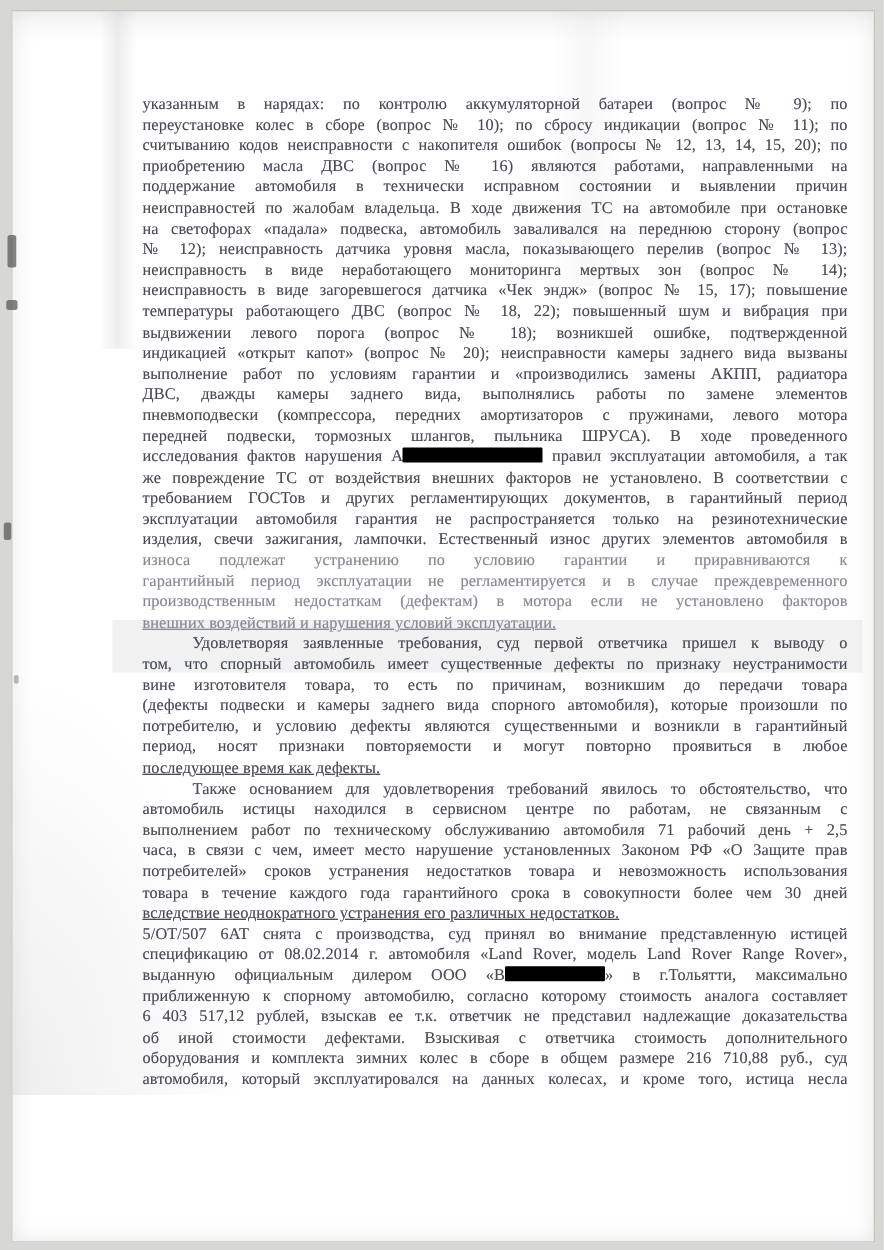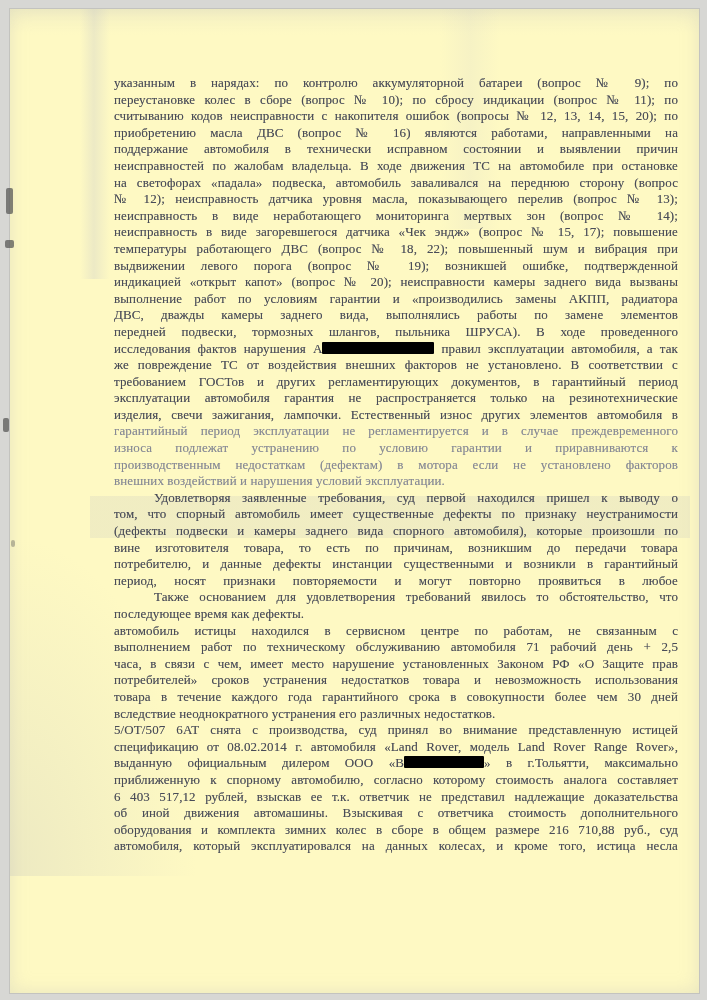--- a/index.html
+++ b/index.html
@@ -3,21 +3,21 @@
 <meta charset="utf-8">
 <style>
   html,body{margin:0;padding:0;}
   body{
     width:707px;height:1000px;position:relative;overflow:hidden;
     background:#d7d7d4;
     font-family:"Liberation Serif","DejaVu Serif",serif;
   }
   .page{
     position:absolute;left:9px;top:8px;width:691px;height:986px;
-    background:#fef9c3;
+    background:#ffffff;
     border:1px solid #c3c3bf;
     box-sizing:border-box;
     box-shadow:inset 0 0 18px rgba(190,190,186,.35);
   }
   
   .page::before{
     content:"";position:absolute;inset:0;pointer-events:none;
     background:
       linear-gradient(90deg, rgba(200,202,205,0) 70px, rgba(196,198,202,.30) 84px, rgba(200,202,205,0) 100px) no-repeat 0 0 / 120px 270px,
       linear-gradient(90deg, rgba(205,206,210,0) 0, rgba(198,200,204,.14) 50%, rgba(205,206,210,0) 100%) no-repeat 430px 0 / 60px 220px,
@@ -37,21 +37,21 @@
     color:#494c58;
     text-shadow:0 0 .5px rgba(73,76,88,.45);
     letter-spacing:.1px;
   }
   .ln{
     text-align:justify;
     text-align-last:justify;
     white-space:normal;
     min-height:16.6px;
   }
-  .ln.end{text-align-last:left;}
+  .ln.end{text-align-last:left;text-decoration:underline;}
   .ln.ind{text-indent:40px;}
   .ln.faded{color:#878a95;text-shadow:0 0 .6px rgba(135,138,149,.5);}
   .redaction{
     display:inline-block;height:12px;background:#060606;
     vertical-align:-1px;border-radius:1px;
   }
 </style>
 </head>
 <body>
 
@@ -61,54 +61,55 @@
       <div class="ln">переустановке колес в сборе (вопрос № 10); по сбросу индикации (вопрос № 11); по</div>
       <div class="ln">считыванию кодов неисправности с накопителя ошибок (вопросы № 12, 13, 14, 15, 20); по</div>
       <div class="ln">приобретению масла ДВС (вопрос № 16) являются работами, направленными на</div>
       <div class="ln">поддержание автомобиля в технически исправном состоянии и выявлении причин</div>
       <div class="ln">неисправностей по жалобам владельца. В ходе движения ТС на автомобиле при остановке</div>
       <div class="ln">на светофорах «падала» подвеска, автомобиль заваливался на переднюю сторону (вопрос</div>
       <div class="ln">№ 12); неисправность датчика уровня масла, показывающего перелив (вопрос № 13);</div>
       <div class="ln">неисправность в виде неработающего мониторинга мертвых зон (вопрос № 14);</div>
       <div class="ln">неисправность в виде загоревшегося датчика «Чек эндж» (вопрос № 15, 17); повышение</div>
       <div class="ln">температуры работающего ДВС (вопрос № 18, 22); повышенный шум и вибрация при</div>
-      <div class="ln">выдвижении левого порога (вопрос № 19); возникшей ошибке, подтвержденной</div>
+      <div class="ln">выдвижении левого порога (вопрос № 18); возникшей ошибке, подтвержденной</div>
       <div class="ln">индикацией «открыт капот» (вопрос № 20); неисправности камеры заднего вида вызваны</div>
       <div class="ln">выполнение работ по условиям гарантии и «производились замены АКПП, радиатора</div>
       <div class="ln">ДВС, дважды камеры заднего вида, выполнялись работы по замене элементов</div>
+      <div class="ln">пневмоподвески (компрессора, передних амортизаторов с пружинами, левого мотора</div>
       <div class="ln">передней подвески, тормозных шлангов, пыльника ШРУСА). В ходе проведенного</div>
       <div class="ln">исследования фактов нарушения А<span class="redaction" style="width: 112px; background: rgb(0, 0, 0);"></span> правил эксплуатации автомобиля, а так</div>
       <div class="ln">же повреждение ТС от воздействия внешних факторов не установлено. В соответствии с</div>
       <div class="ln">требованием ГОСТов и других регламентирующих документов, в гарантийный период</div>
       <div class="ln">эксплуатации автомобиля гарантия не распространяется только на резинотехнические</div>
       <div class="ln">изделия, свечи зажигания, лампочки. Естественный износ других элементов автомобиля в</div>
+      <div class="ln faded">износа подлежат устранению по условию гарантии и приравниваются к</div>
       <div class="ln faded">гарантийный период эксплуатации не регламентируется и в случае преждевременного</div>
-      <div class="ln faded">износа подлежат устранению по условию гарантии и приравниваются к</div>
       <div class="ln faded">производственным недостаткам (дефектам) в мотора если не установлено факторов</div>
       <div class="ln end faded">внешних воздействий и нарушения условий эксплуатации.</div>
-      <div class="ln ind">Удовлетворяя заявленные требования, суд первой находился пришел к выводу о</div>
+      <div class="ln ind">Удовлетворяя заявленные требования, суд первой ответчика пришел к выводу о</div>
       <div class="ln">том, что спорный автомобиль имеет существенные дефекты по признаку неустранимости</div>
+      <div class="ln">вине изготовителя товара, то есть по причинам, возникшим до передачи товара</div>
       <div class="ln">(дефекты подвески и камеры заднего вида спорного автомобиля), которые произошли по</div>
-      <div class="ln">вине изготовителя товара, то есть по причинам, возникшим до передачи товара</div>
-      <div class="ln">потребителю, и данные дефекты инстанции существенными и возникли в гарантийный</div>
+      <div class="ln">потребителю, и условию дефекты являются существенными и возникли в гарантийный</div>
       <div class="ln">период, носят признаки повторяемости и могут повторно проявиться в любое</div>
+      <div class="ln end">последующее время как дефекты.</div>
       <div class="ln ind">Также основанием для удовлетворения требований явилось то обстоятельство, что</div>
-      <div class="ln end">последующее время как дефекты.</div>
       <div class="ln">автомобиль истицы находился в сервисном центре по работам, не связанным с</div>
       <div class="ln">выполнением работ по техническому обслуживанию автомобиля 71 рабочий день + 2,5</div>
       <div class="ln">часа, в связи с чем, имеет место нарушение установленных Законом РФ «О Защите прав</div>
       <div class="ln">потребителей» сроков устранения недостатков товара и невозможность использования</div>
       <div class="ln">товара в течение каждого года гарантийного срока в совокупности более чем 30 дней</div>
       <div class="ln end">вследствие неоднократного устранения его различных недостатков.</div>
       <div class="ln">5/ОТ/507 6АТ снята с производства, суд принял во внимание представленную истицей</div>
       <div class="ln">спецификацию от 08.02.2014 г. автомобиля «Land Rover, модель Land Rover Range Rover»,</div>
       <div class="ln">выданную официальным дилером ООО «В<span class="redaction" style="width: 80px; background: rgb(0, 0, 0);"></span>» в г.Тольятти, максимально</div>
       <div class="ln">приближенную к спорному автомобилю, согласно которому стоимость аналога составляет</div>
       <div class="ln">6 403 517,12 рублей, взыскав ее т.к. ответчик не представил надлежащие доказательства</div>
-      <div class="ln">об иной движения автомашины. Взыскивая с ответчика стоимость дополнительного</div>
+      <div class="ln">об иной стоимости дефектами. Взыскивая с ответчика стоимость дополнительного</div>
       <div class="ln">оборудования и комплекта зимних колес в сборе в общем размере 216 710,88 руб., суд</div>
       <div class="ln">автомобиля, который эксплуатировался на данных колесах, и кроме того, истица несла</div>
     </div>
 </div>
 
 <div class="edge-mark em1"></div>
 <div class="edge-mark em2"></div>
 <div class="edge-mark em3"></div>
 <div class="edge-mark em4"></div>
 

